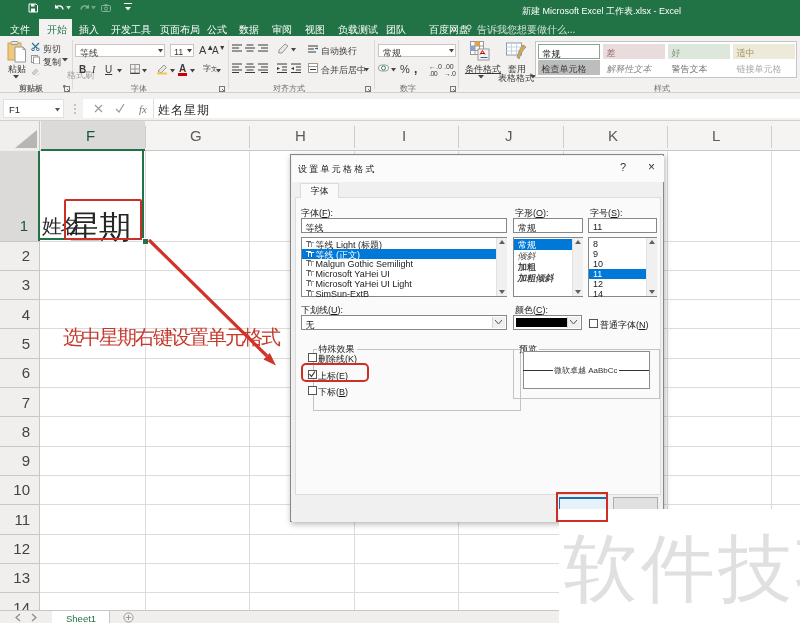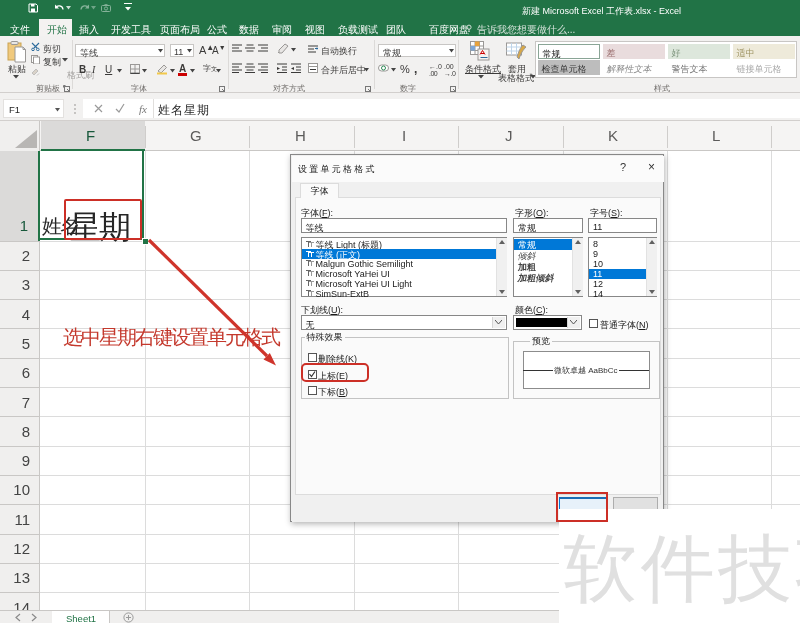--- a/index.html
+++ b/index.html
@@ -93,21 +93,21 @@
       </svg>
 </div>
 
 <div class="ab" style="left:0;top:36px;width:800px;height:57px;background:#f2f1f0;border-bottom:1px solid #d2cfcd;box-sizing:border-box;"></div>
 <div class="ab" style="left:72px;top:40px;width:1px;height:49px;background:#dcdad8;"></div>
 <div class="ab" style="left:228px;top:40px;width:1px;height:49px;background:#dcdad8;"></div>
 <div class="ab" style="left:374px;top:40px;width:1px;height:49px;background:#dcdad8;"></div>
 <div class="ab" style="left:458px;top:40px;width:1px;height:49px;background:#dcdad8;"></div>
 
 <div class="ab" style="left:0;top:83px;width:800px;height:8px;font-size:8px;color:#6e6b68;">
-  <span class="ab" style="left:36px;">剪贴板</span>
+  <span class="ab" style="left:19px;font-weight:bold;">剪贴板</span>
   <span class="ab" style="left:131px;">字体</span>
   <span class="ab" style="left:273px;">对齐方式</span>
   <span class="ab" style="left:400px;">数字</span>
   <span class="ab" style="left:654px;">样式</span>
 </div>
 
 <div id="ribbon" class="ab" style="left:0;top:36px;width:800px;height:57px;font-size:9px;color:#3b3a39;">
 
   <svg class="ab" style="left:7px;top:5px;" width="19" height="22" viewBox="0 0 19 22">
     <rect x="1" y="2" width="13" height="17" fill="#f0c97d" stroke="#caa353"></rect>
@@ -517,36 +517,36 @@
     <span class="ab" style="left:2px;top:2px;width:51px;height:9px;background:#000;"></span>
     <span class="ab" style="right:1px;top:1px;width:12px;height:11px;background:#f0f0f0;border-left:1px solid #d5d5d5;">
           <svg width="7" height="5" style="position:absolute;left:2px;top:3px;">
             <path d="M0 0l3.5 4L7 0" stroke="#555" fill="none"></path>
           </svg>
         </span>
   </div>
   <span class="cb" style="left:298px;top:164px;"></span>
   <div class="ab" style="left:309px;top:164px;">普通字体(<span style="text-decoration:underline">N</span>)</div>
 
-  <fieldset class="ab" style="left:9.5px;top:176px;width:206px;height:66px;border:1px solid #c3c3c3;margin:0;padding:0;background:transparent;">
+  <fieldset class="ab" style="left:9.5px;top:176px;width:206px;height:66px;border:1px solid #c3c3c3;margin:12px;padding:0;background:transparent;">
     <legend style="margin-left:3px;padding:0 2px;font-size:9px;">特殊效果</legend>
   </fieldset>
   <span class="cb" style="left:16.5px;top:198px;"></span>
       <div class="ab" style="left:27px;top:198px;">删除线(<span style="text-decoration:underline">K</span>)</div>
   <span class="cb" style="left:16.5px;top:214.5px;">
         <svg width="8" height="8" style="position:absolute;left:-1px;top:-1px;">
           <path d="M1.5 4l2 2.5L7 1.5" stroke="#333" stroke-width="1.2" fill="none"></path>
         </svg>
       </span>
       <div class="ab" style="left:27px;top:214.5px;">上标(<span style="text-decoration:underline">E</span>)</div>
   <span class="cb" style="left:16.5px;top:231px;"></span>
       <div class="ab" style="left:27px;top:231px;">下标(<span style="text-decoration:underline">B</span>)</div>
 
   <fieldset class="ab" style="left:222px;top:176px;width:145px;height:66px;border:1px solid #c3c3c3;margin:0;padding:0;background:transparent;">
-    <legend style="margin-left:16px;padding:4px 2px;font-size:9px;">预览</legend>
+    <legend style="margin-left:3px;padding:12px 2px;font-size:9px;">预览</legend>
   </fieldset>
   <div class="ab" style="left:231.8px;top:196px;width:127px;height:38px;background:#fff;border:1px solid #8c8c8c;box-sizing:border-box;"></div>
   <div class="ab" style="left:232px;top:214.5px;width:30px;height:1px;background:#333;"></div>
   <div class="ab" style="left:328px;top:214.5px;width:30px;height:1px;background:#333;"></div>
   <div class="ab" style="left:263px;top:210px;width:64px;font-size:8px;color:#333;">微软卓越 AaBbCc</div>
 
 
   <div class="ab" style="left:1px;top:340px;width:371px;height:27px;background:#f0f0f0;"></div>
   <div class="ab" style="left:267.5px;top:342px;width:49px;height:15px;background:#e7f1fa;border:1px solid #0078d7;border-top:2.5px solid #1b6db5;box-sizing:border-box;"></div>
   <div class="ab" style="left:322px;top:342px;width:45px;height:15px;background:#e1e1e1;border:1px solid #adadad;box-sizing:border-box;"></div>

